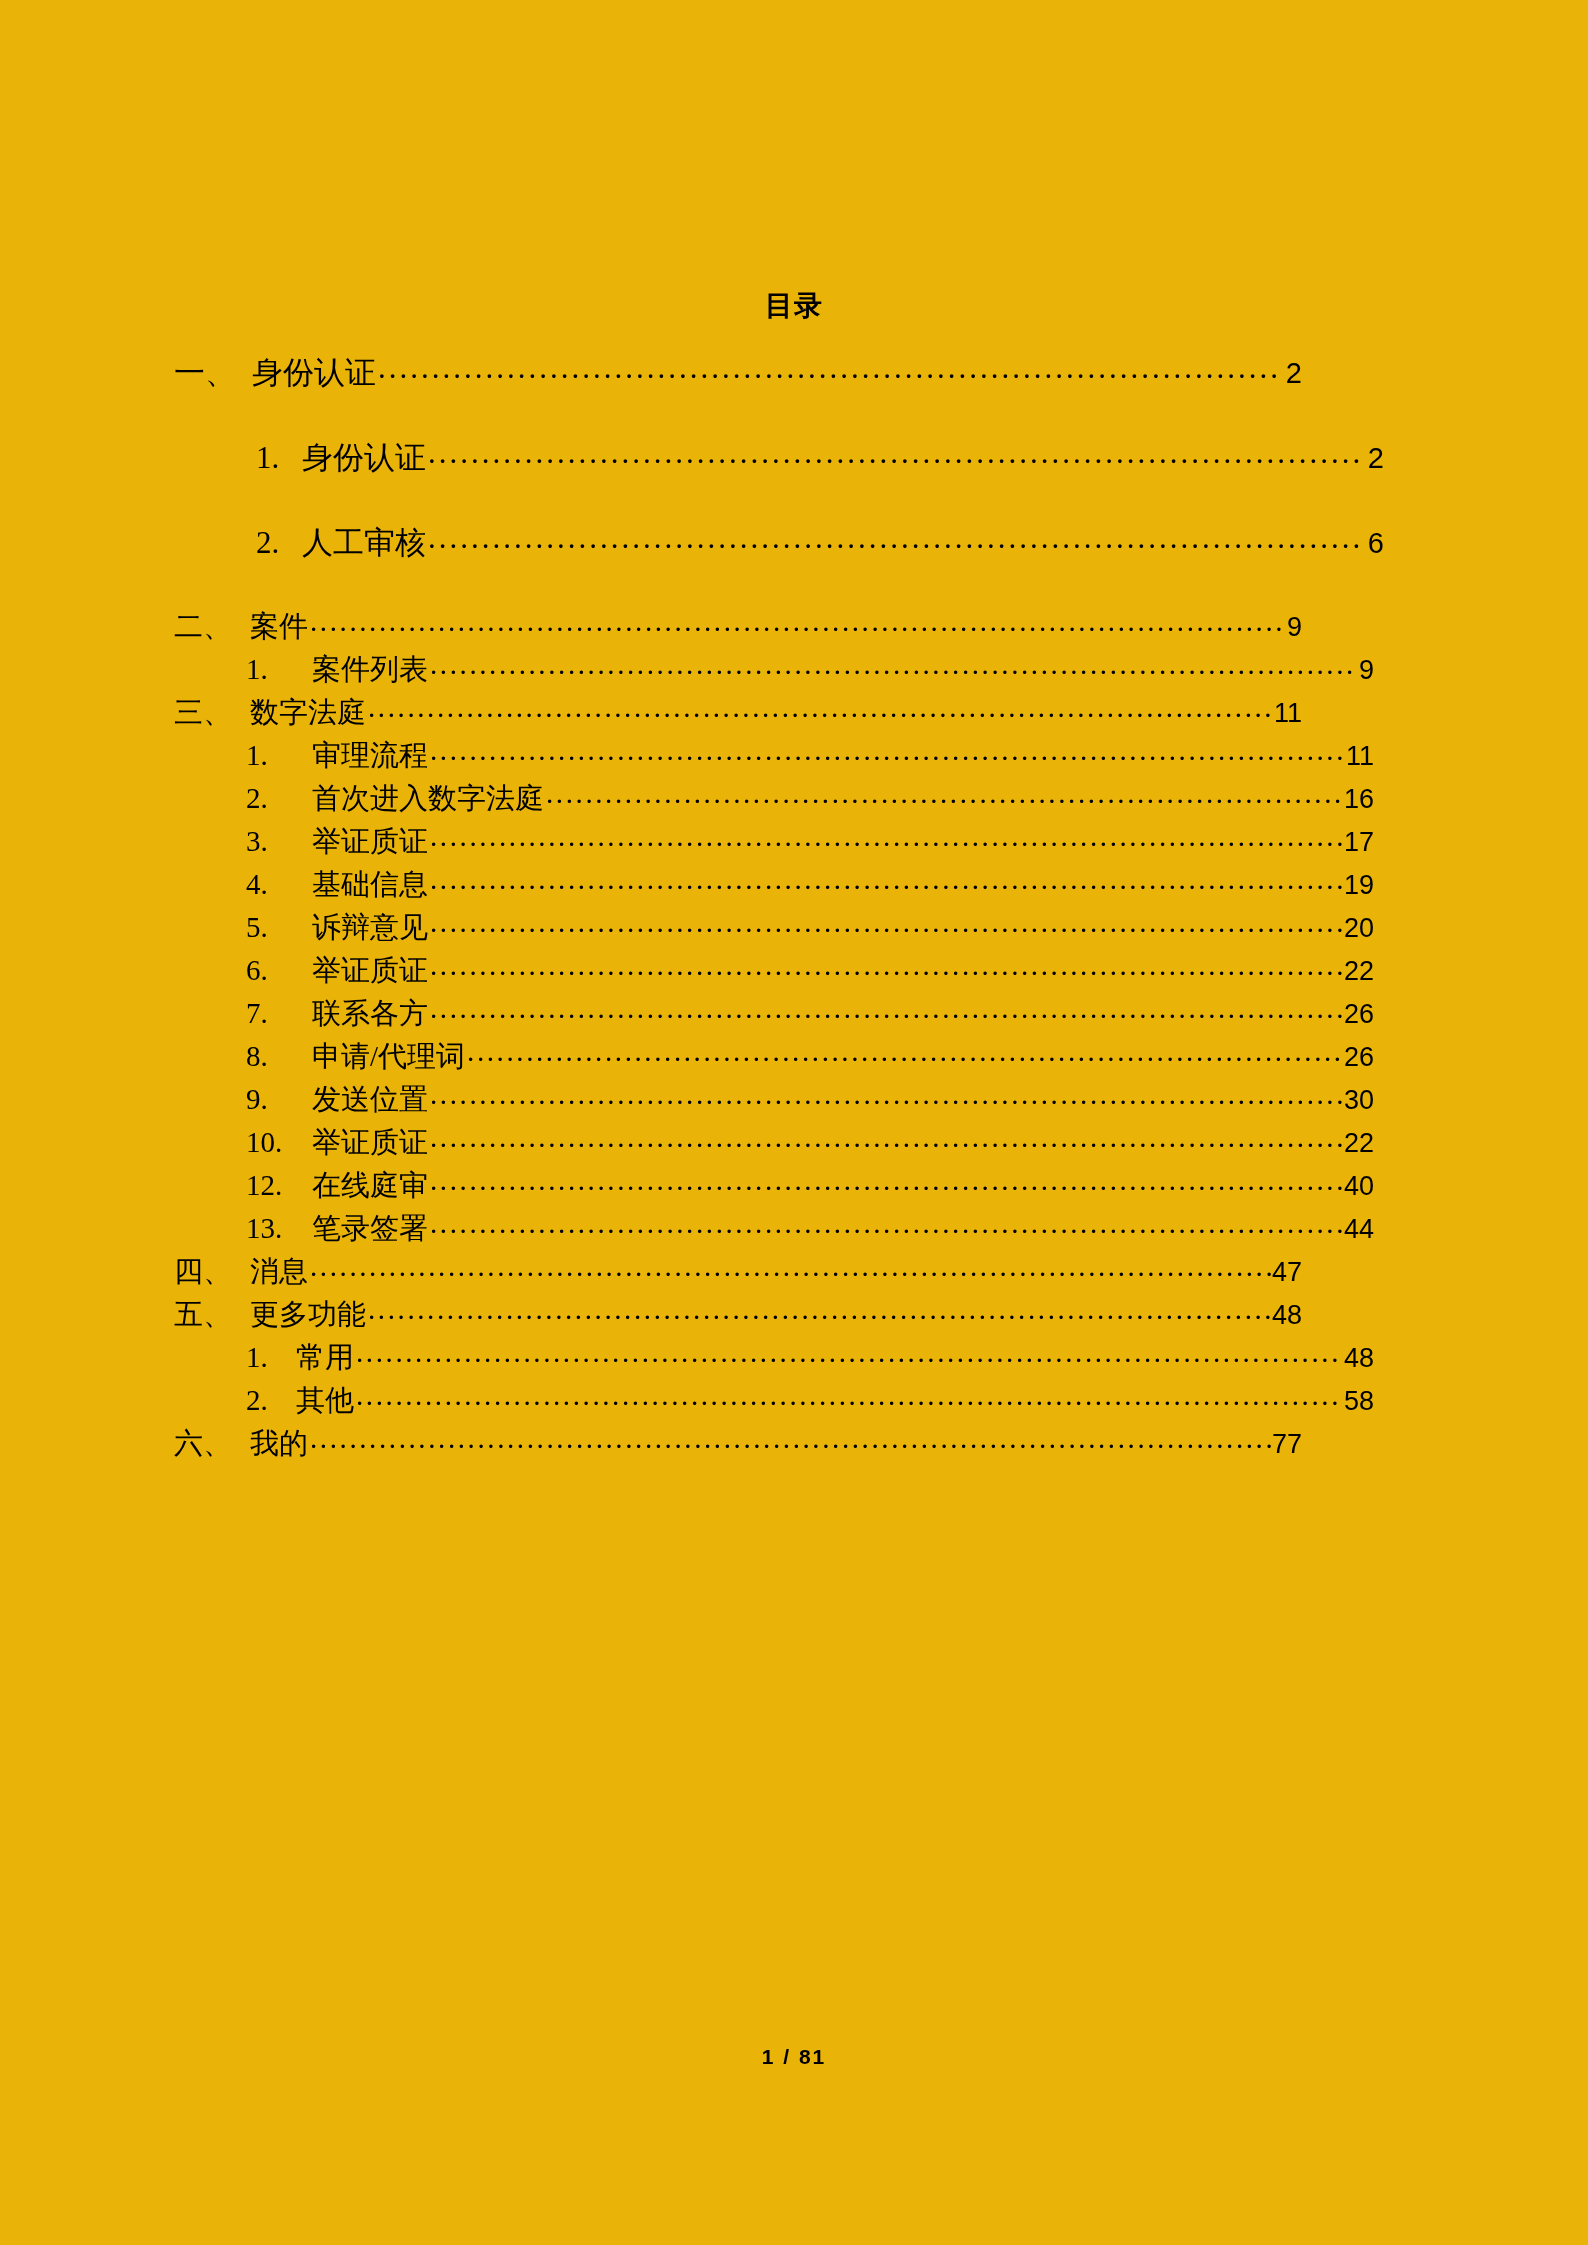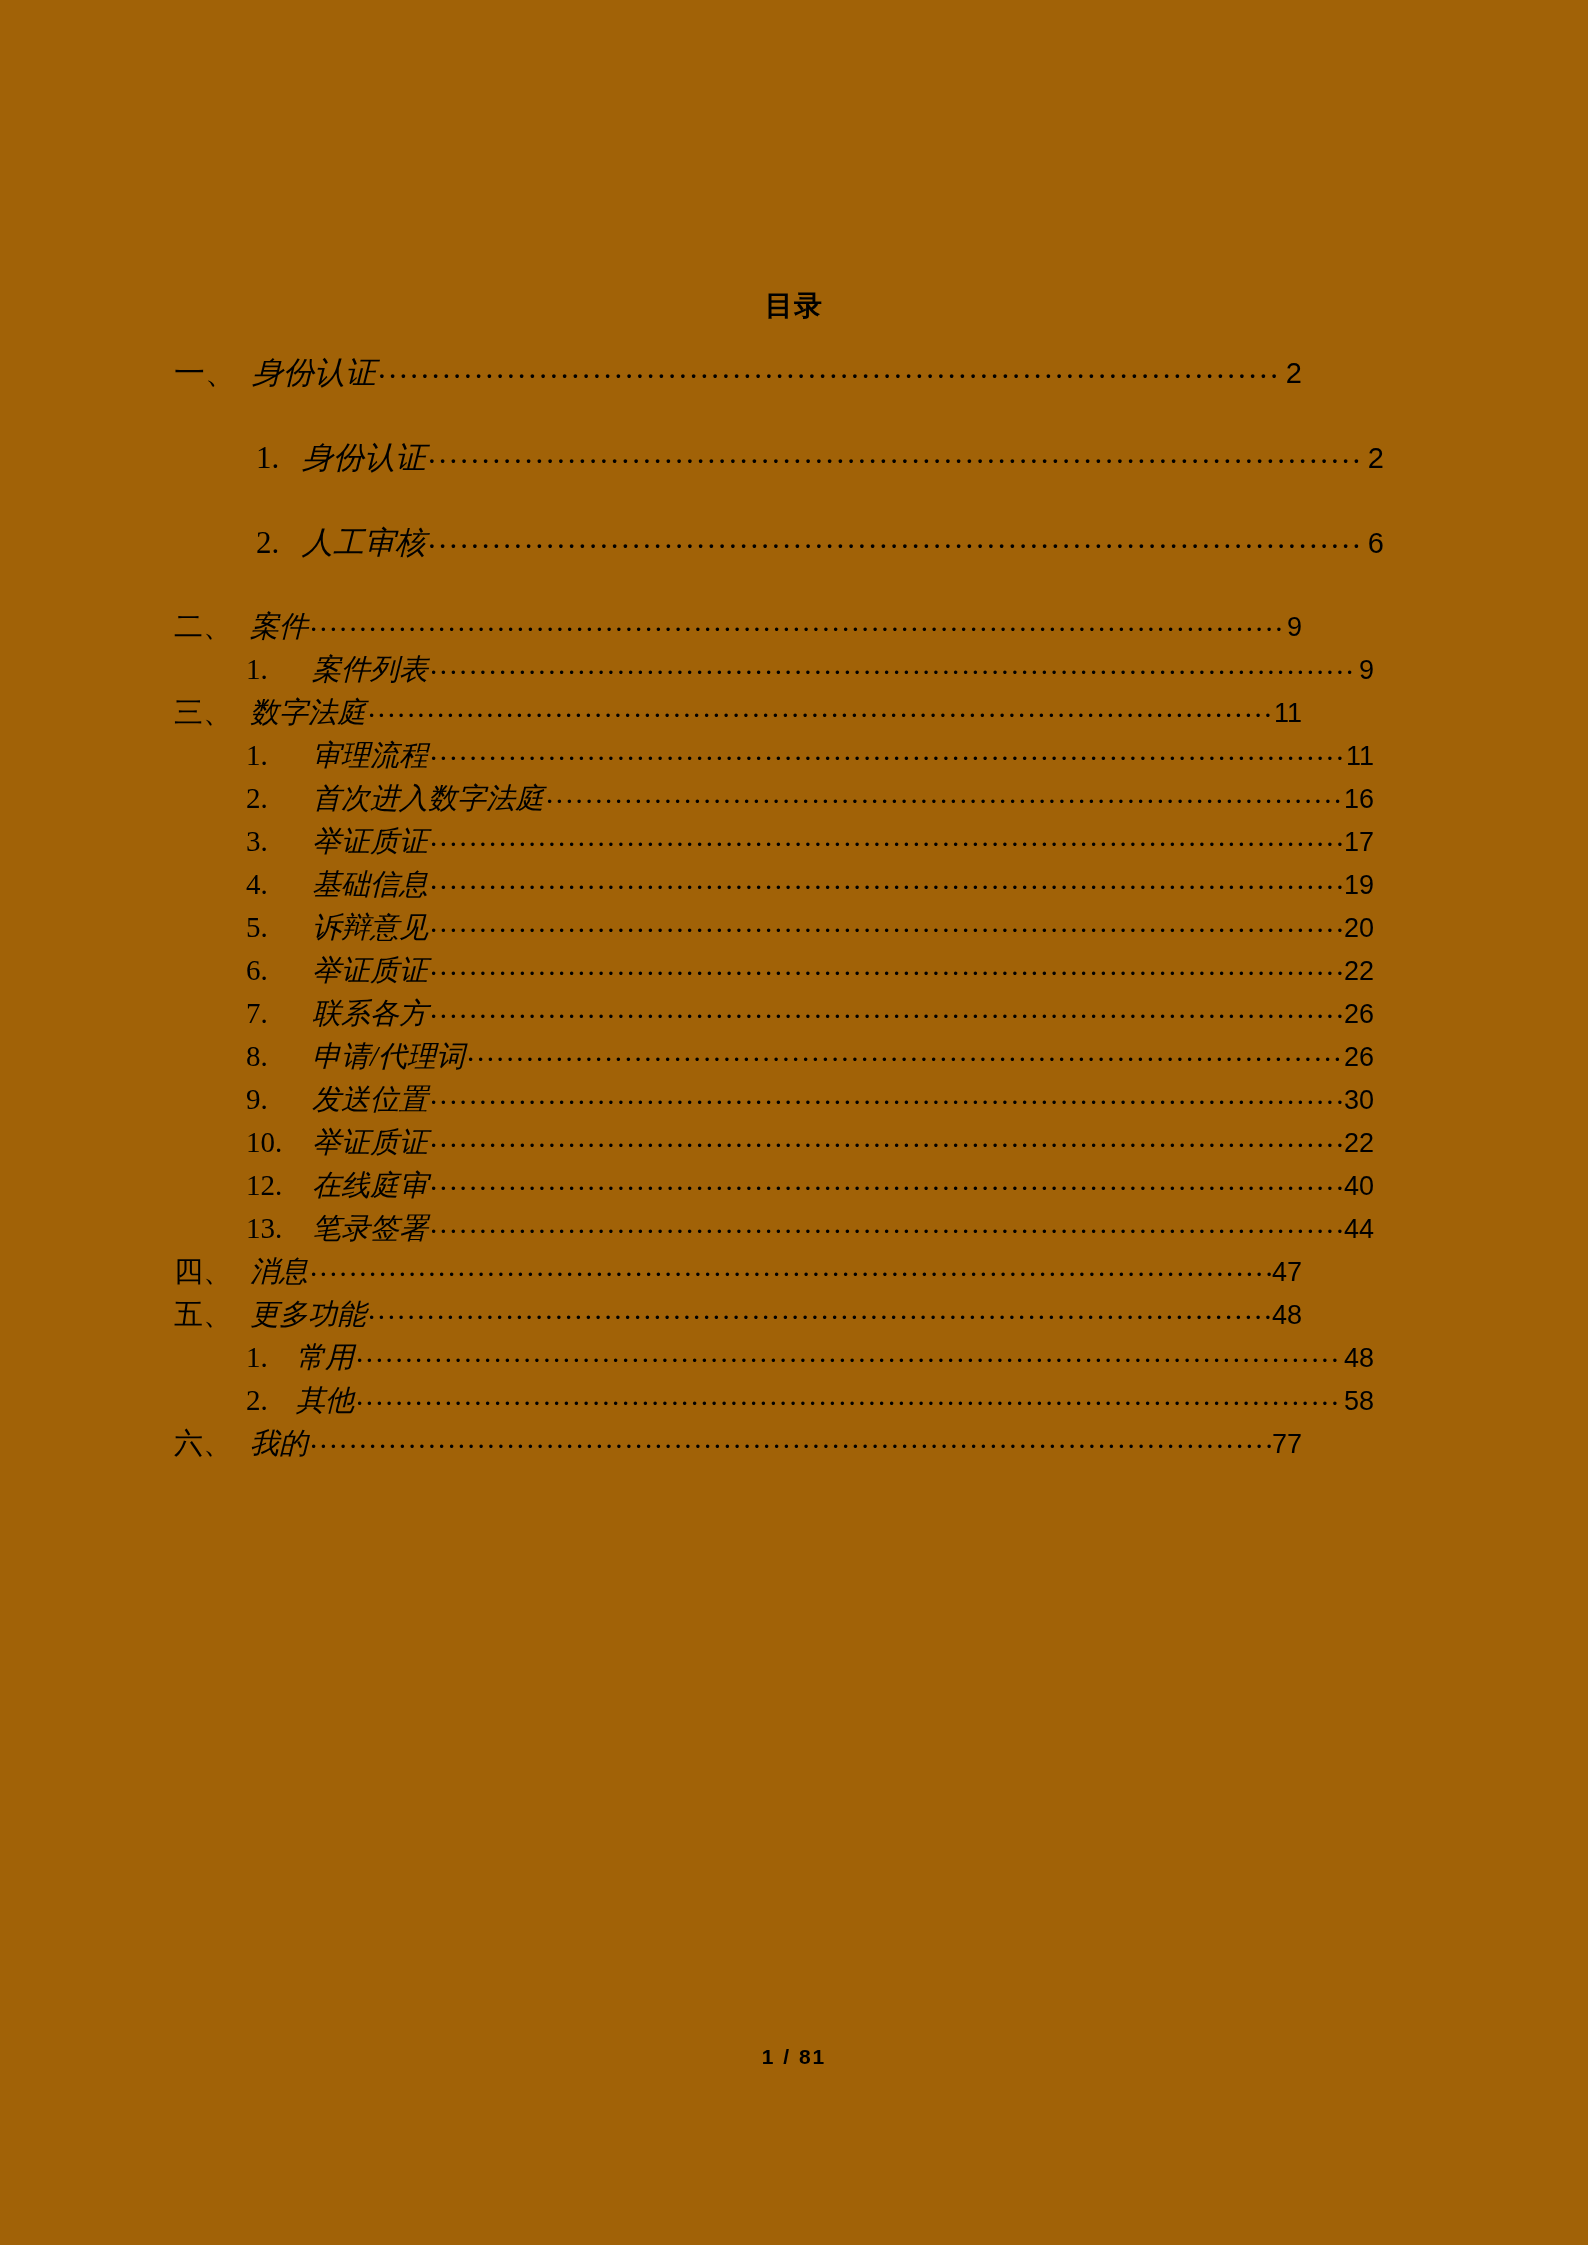--- a/index.html
+++ b/index.html
@@ -13,21 +13,21 @@
     font-family: "Liberation Serif", "DejaVu Serif", serif;
     color: #000000;
     position: relative;
     overflow: hidden;
   }
 
   .page {
     position: relative;
     width: 1588px;
     height: 2245px;
-    background: #a16207;
+    background: #eab308;
     box-sizing: border-box;
   }
 
   
   .toc-title {
     position: absolute;
     left: 0;
     top: 292px;
     width: 1588px;
     text-align: center;
@@ -54,21 +54,20 @@
   }
 
   .num {
     display: inline-block;
     flex: 0 0 auto;
   }
 
   .label {
     flex: 0 0 auto;
     padding-right: 2px;
-    font-style: italic;
   }
 
   .leader {
     flex: 1 1 auto;
     overflow: hidden;
     min-width: 10px;
     position: relative;
     height: 1em;
   }
   .leader::after {

